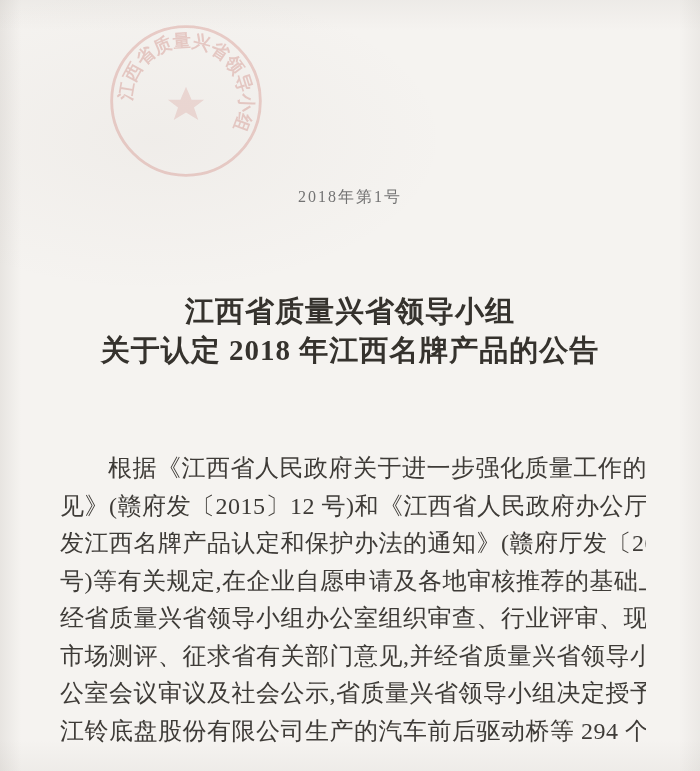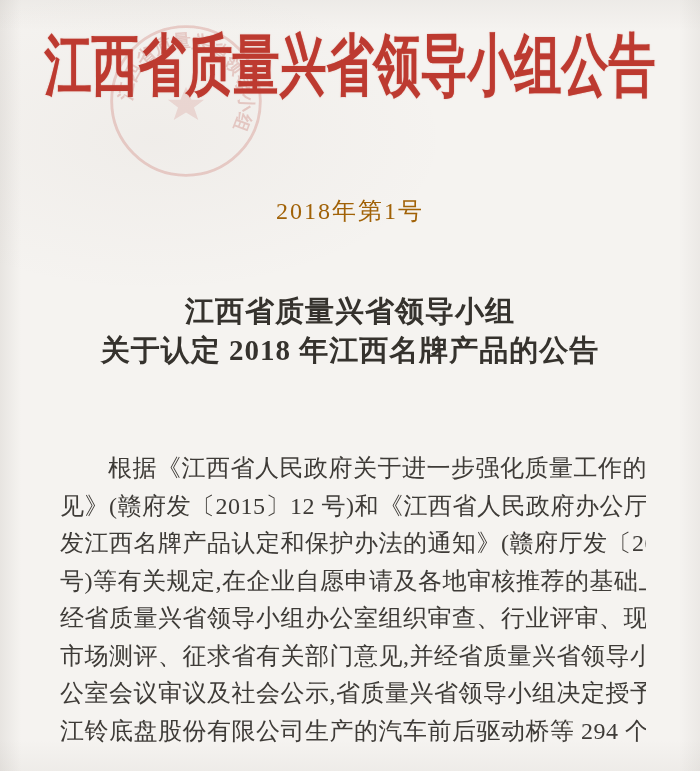--- a/index.html
+++ b/index.html
@@ -60,25 +60,24 @@
     transform-origin: 50% 0;
     text-shadow: 0 0 1px rgba(189,58,48,0.55);
   }
 
   .doc-number {
     position: absolute;
     top: 187px;
     left: 0;
     width: 100%;
     text-align: center;
-    font-size: 24px;
+    font-size: 16px;
     letter-spacing: 2px;
-    color: #a16207;
+    color: #737373;
     z-index: 2;
-    margin-top: 8px;
   }
 
   .heading {
     position: absolute;
     top: 292px;
     left: 0;
     width: 100%;
     text-align: center;
     font-size: 29px;
     font-weight: bold;
@@ -117,23 +116,20 @@
     <defs>
       <path id="sealArc" d="M85,85 m-57,0 a57,57 0 1,1 114,0 a57,57 0 1,1 -114,0"></path>
     </defs>
     <circle cx="85" cy="85" r="78" fill="none" stroke="#c25a50" stroke-opacity="0.30" stroke-width="3"></circle>
     <polygon points="0,-20 5.9,-6.2 19,-6.2 8.4,1.9 12.9,14.9 0,7 -12.9,14.9 -8.4,1.9 -19,-6.2 -5.9,-6.2" transform="translate(85,90)" fill="#c25a50" fill-opacity="0.20"></polygon>
     <text font-size="19" font-weight="bold" fill="#c25a50" fill-opacity="0.32" font-family="Liberation Serif, DejaVu Serif, serif">
       <textPath href="#sealArc" startOffset="0">江西省质量兴省领导小组</textPath>
     </text>
   </svg>
 
-  <h1 class="masthead" style="margin:0;">
-    <span class="stretch">江西省质量兴省领导小组公告</span>
-  </h1>
 
   <div class="doc-number">2018年第1号</div>
 
   <div class="heading">
     <div>江西省质量兴省领导小组</div>
     <div>关于认定 2018 年江西名牌产品的公告</div>
   </div>
 
   <div class="body-text">
       <div class="body-line indent">根据《江西省人民政府关于进一步强化质量工作的若干意</div>

